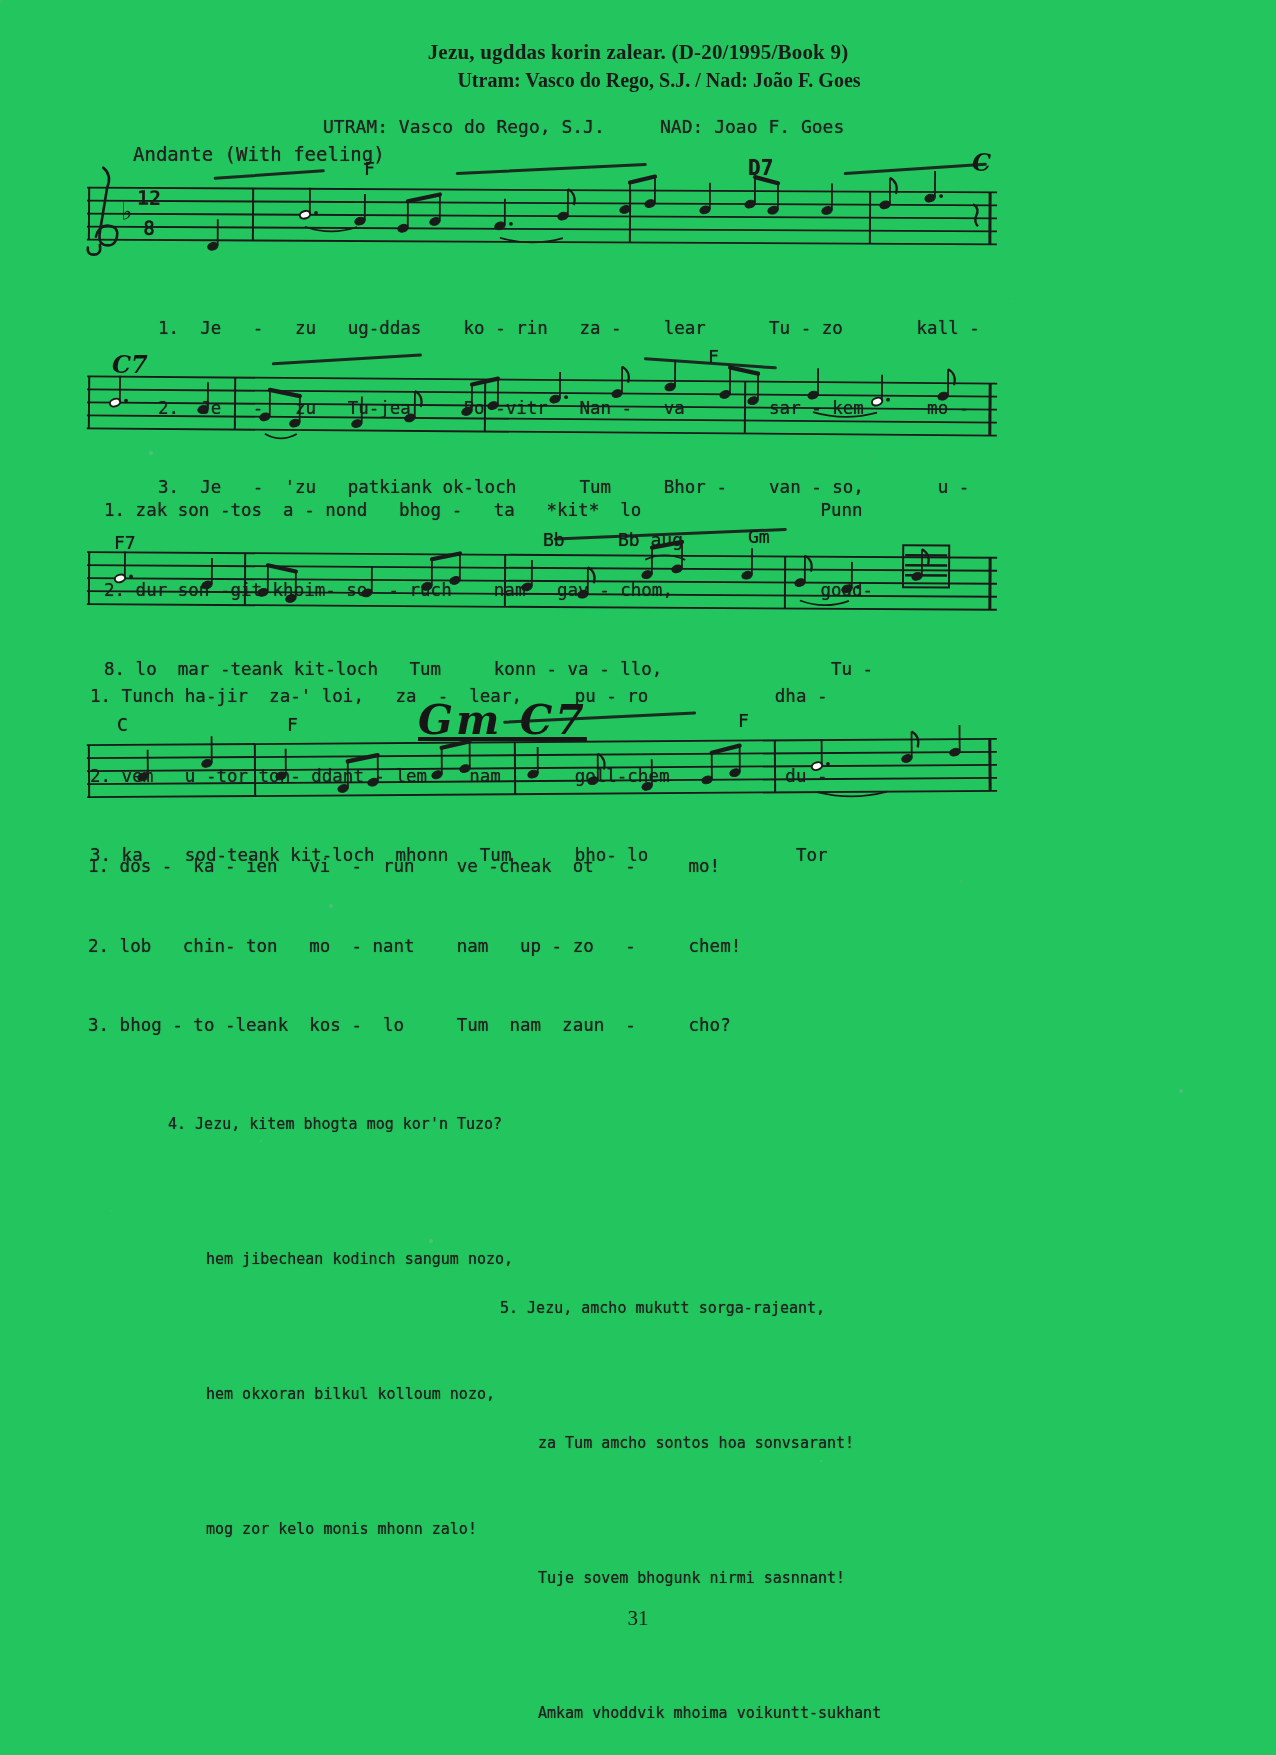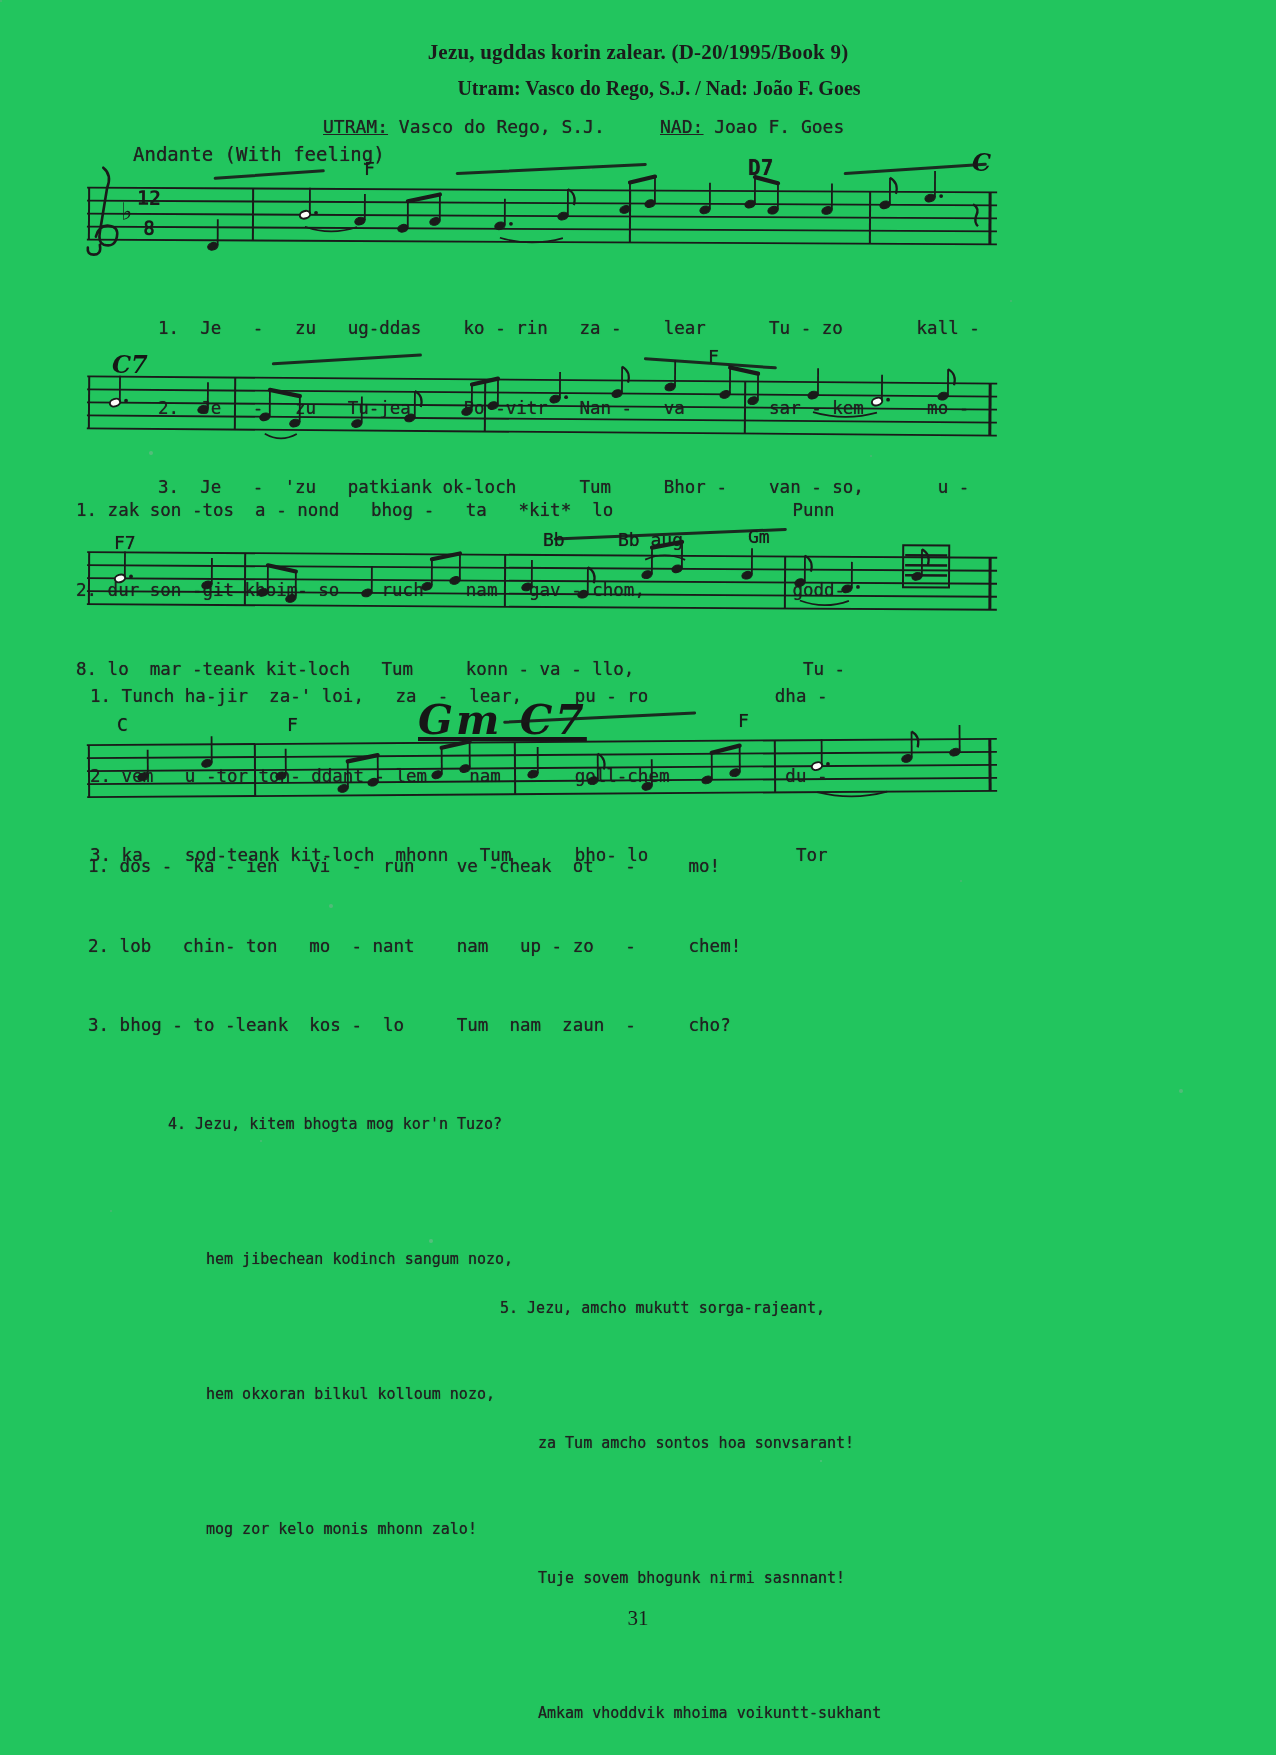--- a/index.html
+++ b/index.html
@@ -5,26 +5,26 @@
   html,body{margin:0;padding:0;background:#e8e8e8;}
   .page{
     position:relative;width:1276px;height:1755px;margin:0 auto;
     background:#22c55e;color:#1b1b1b;overflow:hidden;
     font-family:"DejaVu Sans Mono",monospace;
   }
   
   .header{position:absolute;top:40px;left:0;width:100%;text-align:center;
     font-family:"Liberation Serif",serif;}
   .header .title{font-size:21px;font-weight:bold;letter-spacing:.2px;}
-  .header .subtitle{font-size:20px;font-weight:bold;margin-top:12px;padding-left:42px;}
+  .header .subtitle{font-size:20px;font-weight:bold;margin-top:4px;padding-left:42px;}
   
   .tw{position:absolute;white-space:pre;font-family:"DejaVu Sans Mono",monospace;
       color:#222;text-shadow:0 0 .7px rgba(20,20,20,.75);}
   .credit{top:116px;font-size:18px;}
-  .credit .u{text-decoration:underline;text-align:right;}
+  .credit .u{text-align:right;}
   .tempo{top:143px;left:133px;font-size:19px;}
   .lyrics{font-size:17.5px;line-height:26.5px;}
   .lyrics div{height:26.5px;}
   .verse{font-size:15px;line-height:45px;}
   .verse .cont{padding-left:38px;}
   
   .chord{position:absolute;white-space:pre;}
   .chord.typed{font-family:"DejaVu Sans Mono",monospace;font-size:18px;
       text-shadow:0 0 .7px rgba(20,20,20,.8);}
   .chord.typed.big{font-size:21px;font-weight:bold;margin-left:12px;}
@@ -185,21 +185,21 @@
         <path d="M862.8 18 q9 5 6 16" fill="none" stroke="#1a1a1a" stroke-width="2.2"></path>
         <line x1="184.8" y1="44" x2="214.8" y2="50" stroke="#1a1a1a" stroke-width="4.2" stroke-linecap="round"></line>
         <line x1="386.8" y1="37" x2="412.8" y2="31" stroke="#1a1a1a" stroke-width="4.2" stroke-linecap="round"></line>
         <line x1="644.8" y1="18" x2="672.8" y2="24" stroke="#1a1a1a" stroke-width="4.2" stroke-linecap="round"></line>
         <path d="M180 88 Q196 97 212 88" fill="none" stroke="#1a1a1a" stroke-width="1.7"></path>
         <path d="M728 62 Q760 71 792 62" fill="none" stroke="#1a1a1a" stroke-width="1.7"></path>
         <line x1="188" y1="18" x2="335" y2="8" stroke="#1a1a1a" stroke-width="3" stroke-linecap="round" opacity="0.9"></line>
         <line x1="560" y1="10" x2="690" y2="18" stroke="#1a1a1a" stroke-width="3" stroke-linecap="round" opacity="0.9"></line>
       </svg>
   </div>
-  <div class="tw lyrics" style="left:76px;top:444px">
+  <div class="tw lyrics" style="left:104px;top:444px">
     <div>1. zak son -tos  a - nond   bhog -   ta   *kit*  lo                 Punn</div>
     <div>2. dur son -git khoim- so  - ruch    nam   gav - chom,              godd-</div>
     <div>8. lo  mar -teank kit-loch   Tum     konn - va - llo,                Tu -</div>
   </div>
 
   <span class="chord typed" style="left:114px;top:532px">F7</span>
   <span class="chord typed" style="left:543px;top:529px">Bb</span>
   <span class="chord typed" style="left:618px;top:529px">Bb aug</span>
   <span class="chord typed" style="left:748px;top:526px">Gm</span>
   <div class="system" style="top:523px;transform:rotate(.35deg)">

